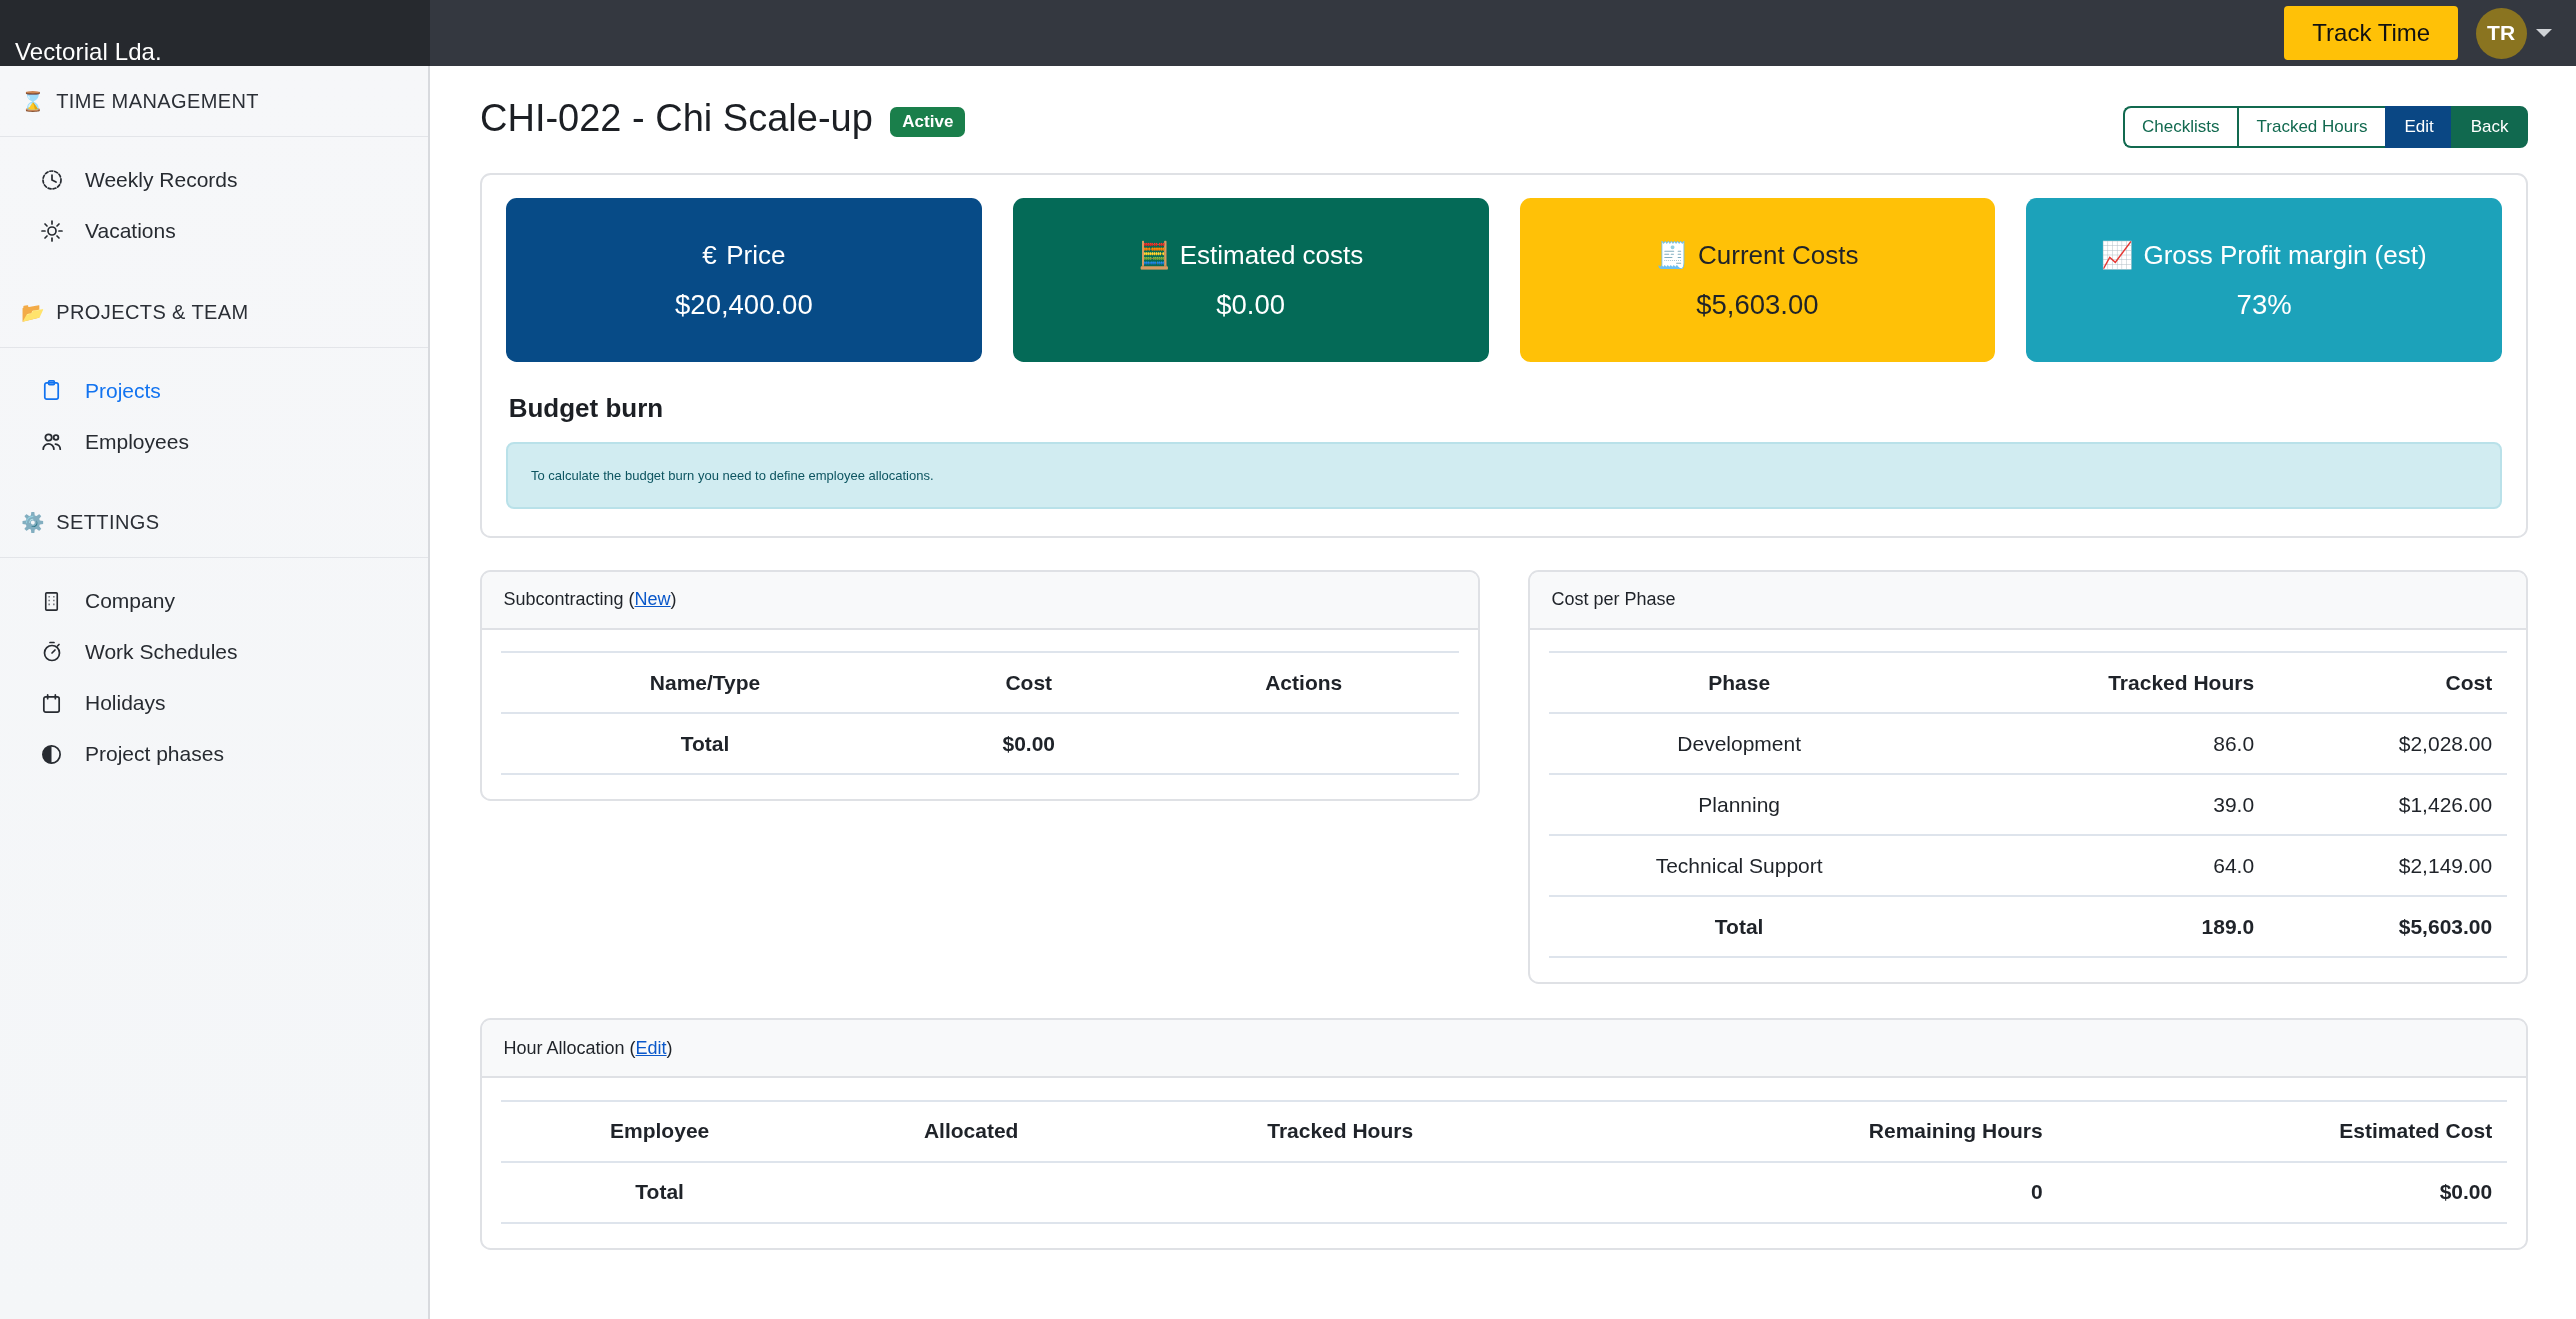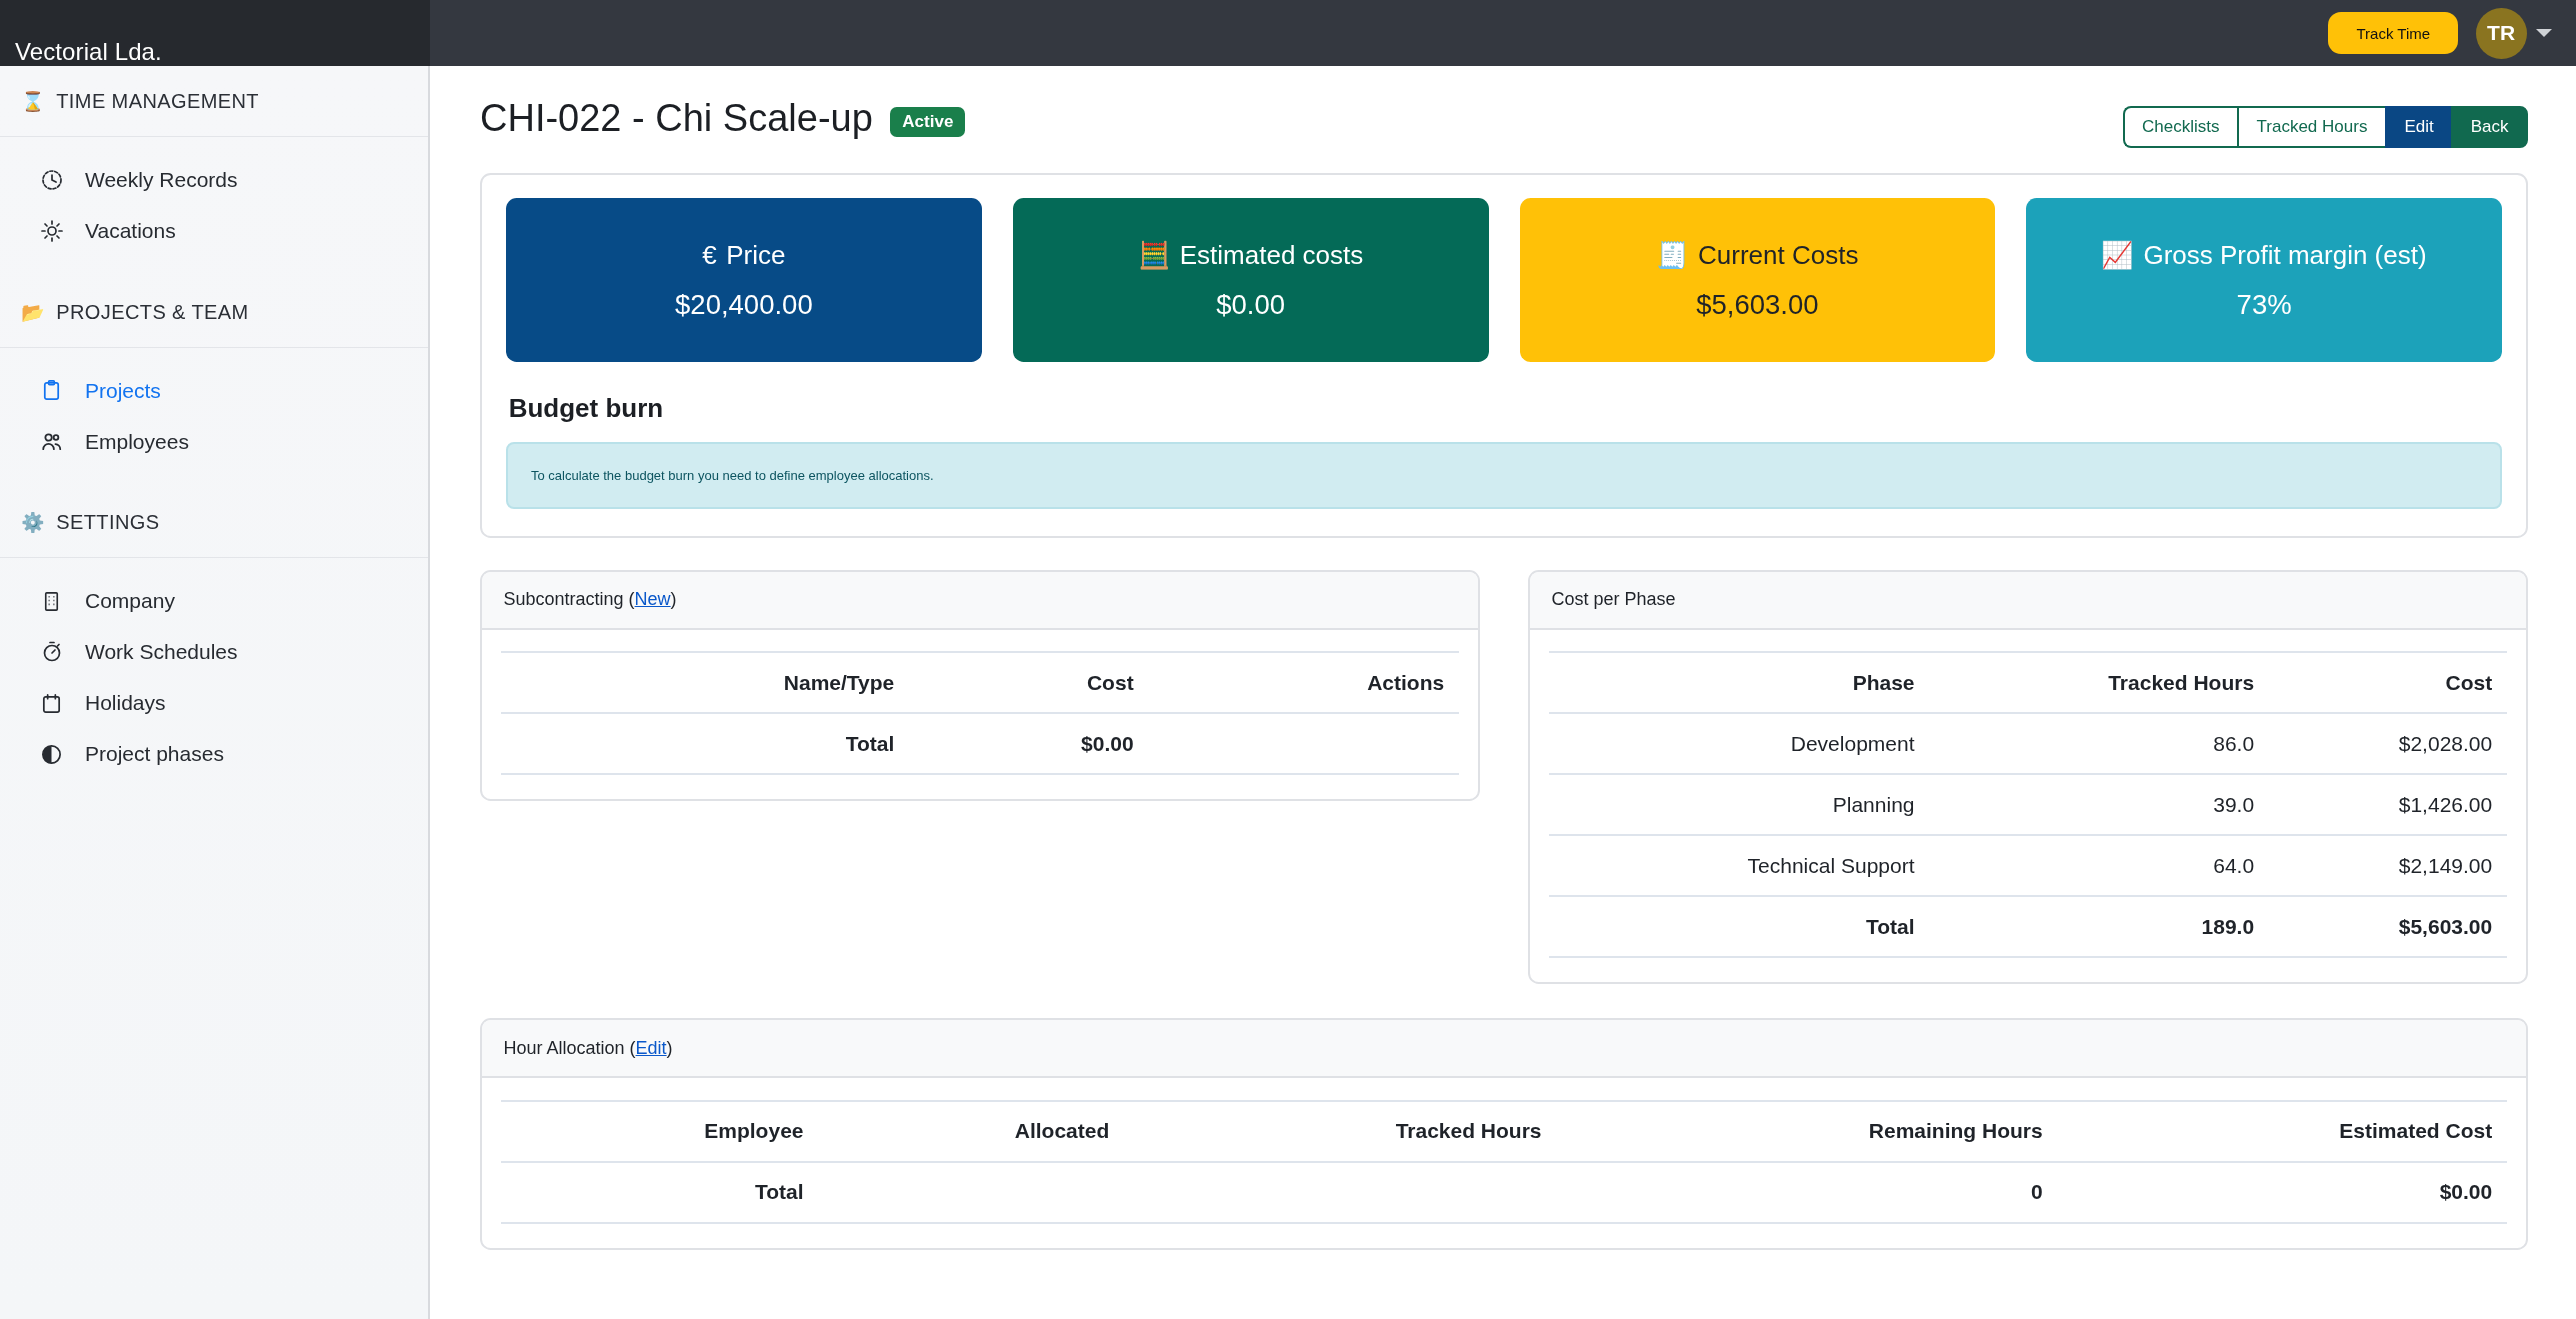--- a/index.html
+++ b/index.html
@@ -18,22 +18,22 @@
     justify-content: flex-end; z-index: 5;
   }
   .brand-block {
     position: absolute; top: 0; left: 0; width: 430px; height: 66px;
     background: #26292e; display: flex; align-items: flex-end;
     padding-left: 15px; z-index: 6;
   }
   .brand-text { color: #ffffff; font-size: 24px; letter-spacing: 0.1px; }
   .topbar-right { display: flex; align-items: center; gap: 17.5px; padding-right: 24px; }
   .track-time-btn {
-    background: #ffc107; color: #121212; font-size: 15px;
-    padding: 12.8px 28px; border-radius: 13px; border: none;
+    background: #ffc107; color: #121212; font-size: 24px;
+    padding: 12.8px 28px; border-radius: 4px; border: none;
     font-family: "Liberation Sans", sans-serif; cursor: pointer;
   }
   .avatar-wrap { display: flex; align-items: center; gap: 9.4px; cursor: pointer; }
   .avatar {
     width: 51px; height: 51px; border-radius: 50%;
     background: #8a7420; color: #fff; font-size: 21px; font-weight: bold;
     display: flex; align-items: center; justify-content: center;
   }
   .caret { width: 0; height: 0; border-left: 8.7px solid transparent;
     border-right: 8.7px solid transparent; border-top: 8.7px solid #cfd2d6; }
@@ -115,21 +115,21 @@
   .col { flex: 1; }
   .card { border: 2px solid #dfe1e5; border-radius: 10.7px; background: #fff; }
   .card-head {
     background: #f8f9fa; border-bottom: 2px solid #dfe1e5;
     border-radius: 8.7px 8.7px 0 0; padding: 17.5px 21.5px; font-size: 18px; color: #1f2329;
   }
   .card-head a { color: #0a58ca; text-decoration: underline; }
   .card-body { padding: 21.5px 19px 24px 19px; }
 
   table { width: 100%; border-collapse: collapse; }
-  th, td { font-size: 21px; color: #1f2329; padding: 17.5px 14.8px; text-align: right;
+  th, td { font-size: 21px; color: #1f2329; padding: 17.5px 14.8px; text-align: center;
     border-bottom: 2px solid #dee4ec; }
   thead th { font-weight: bold; border-top: 2px solid #dee4ec; }
   tr.total td { font-weight: bold; }
   .num { text-align: right; }
   .sub-table th, .sub-table td { padding: 17.5px 14.8px; }
 
   .hour-card { margin-top: 34px; }
 </style>
 </head>
 <body>

